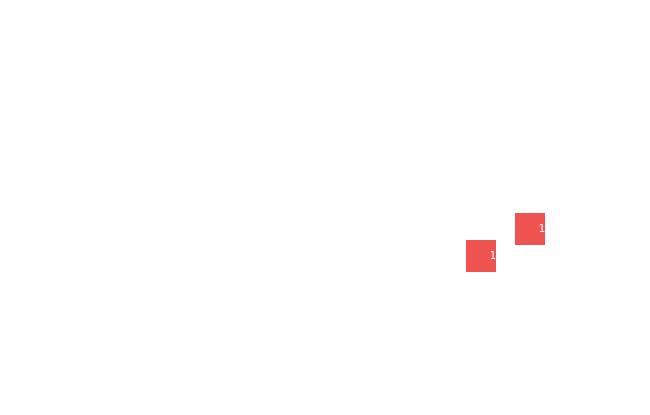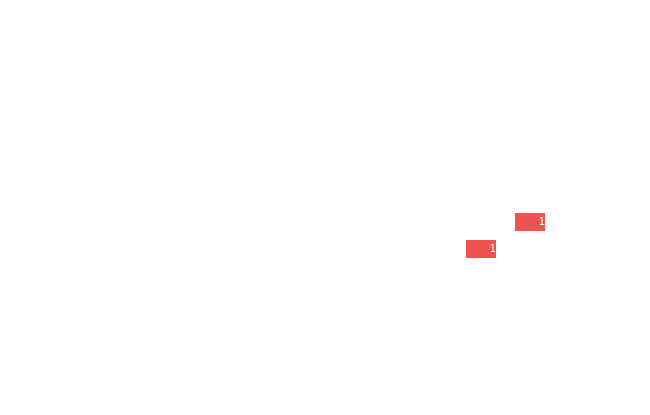--- a/index.html
+++ b/index.html
@@ -17,21 +17,21 @@
     position: absolute;
     left: 0;
     top: 0;
     width: 650px;
     height: 415px;
   }
   .badge {
     position: absolute;
     box-sizing: border-box;
     width: 16px;
-    height: 18px;
+    height: 32px;
     display: flex;
     align-items: center;
     justify-content: center;
     font-size: 10px;
     line-height: 1;
     text-align: center;
     cursor: pointer;
     user-select: none;
     padding-left: 30px;
   }

